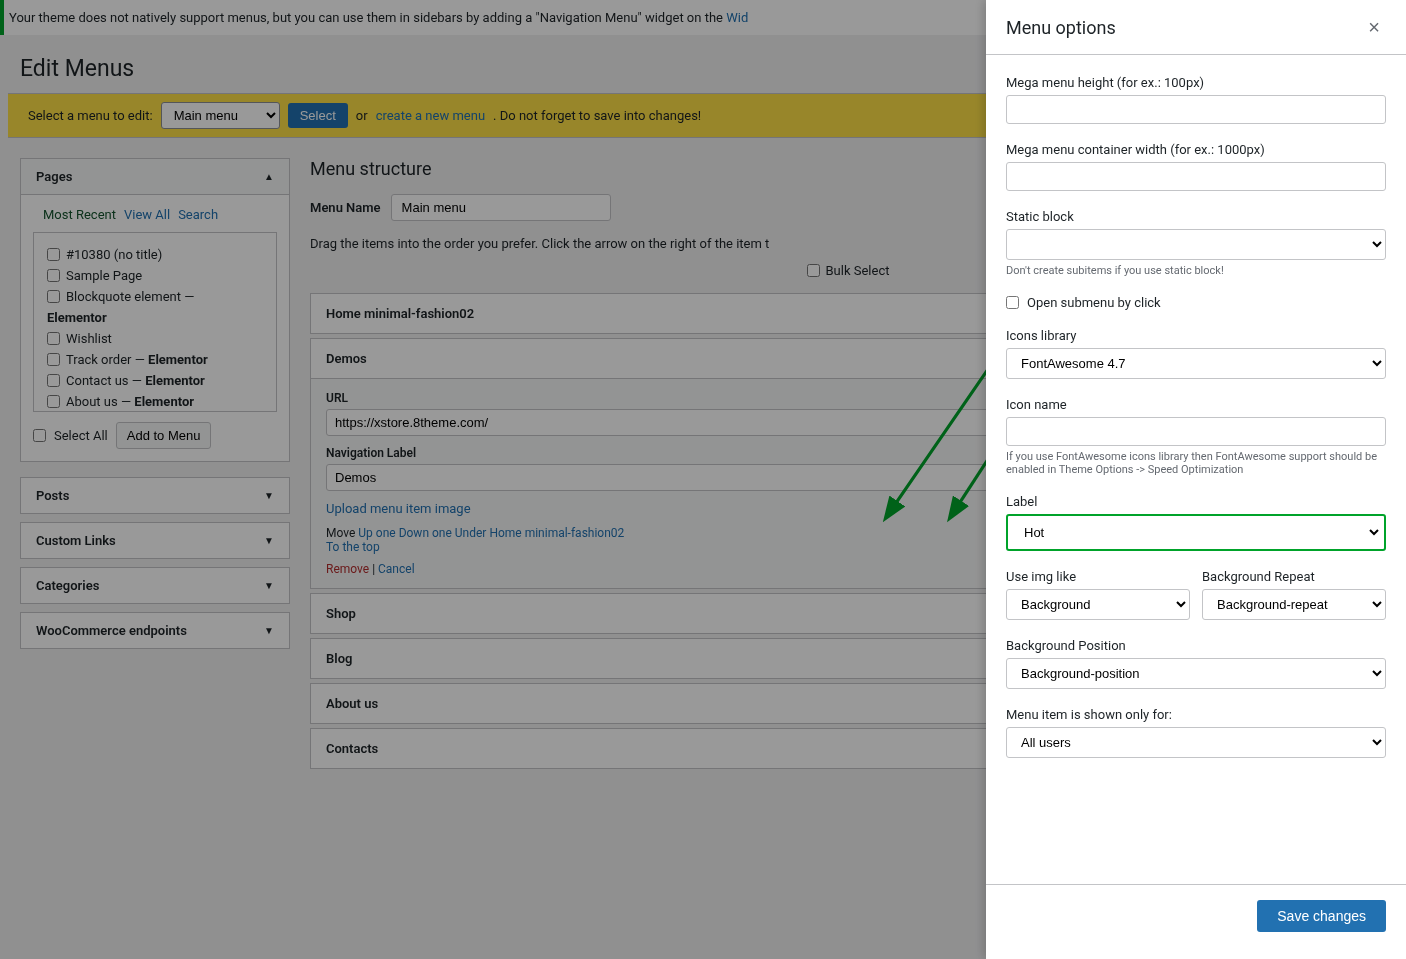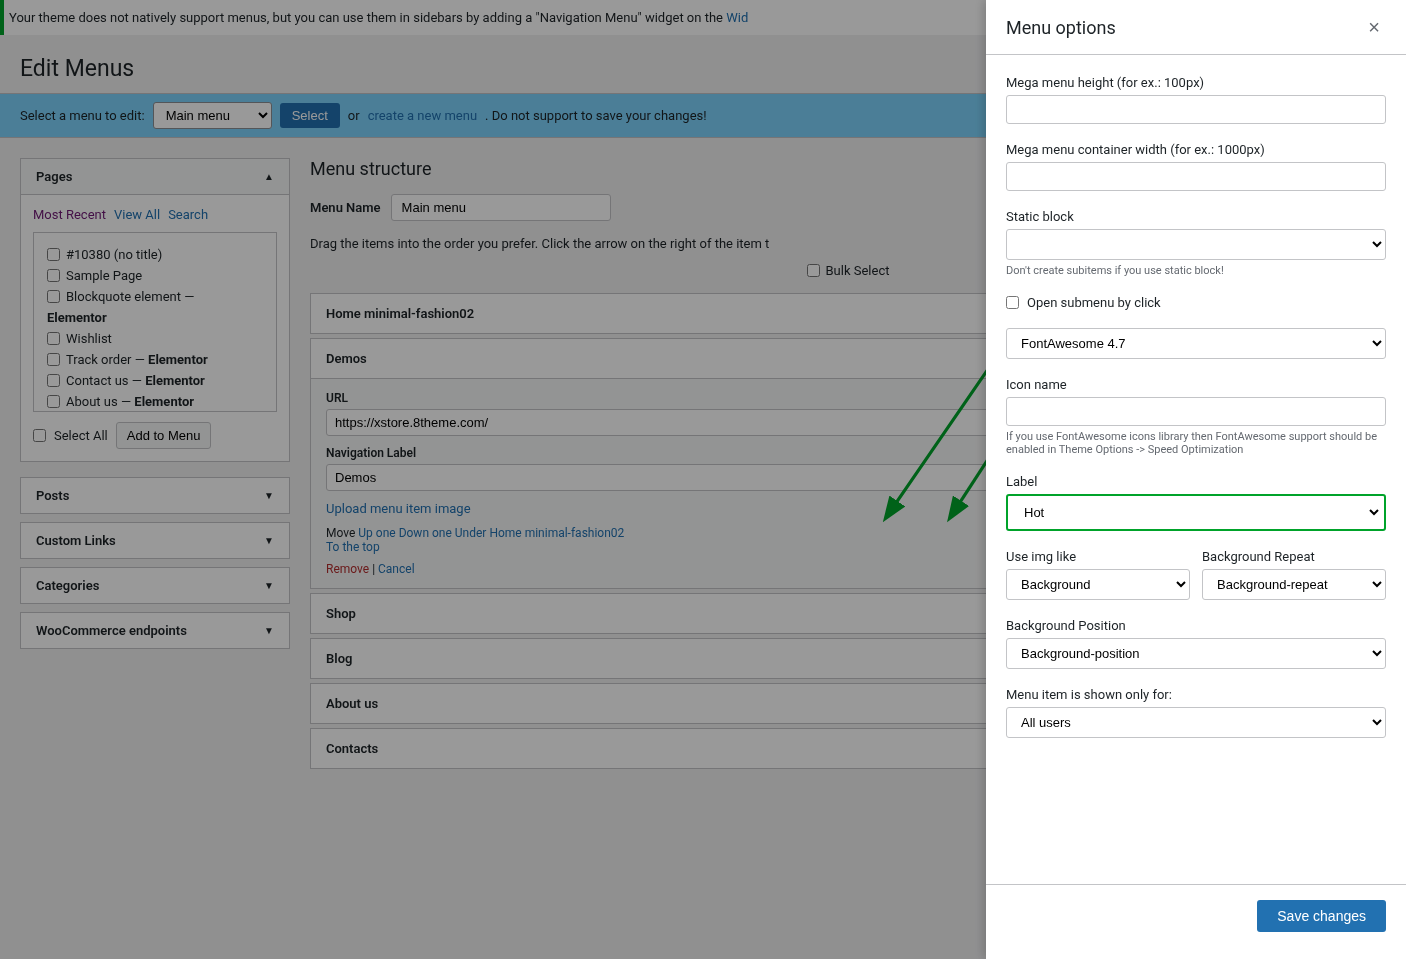--- a/index.html
+++ b/index.html
@@ -23,28 +23,29 @@
     .page-header h1 {
       font-size: 23px;
       font-weight: 400;
       color: #1d2327;
       padding: 9px 0;
       line-height: 1.3;
     }
 
     
     .toolbar {
-      background: #7dd3fc;
+      background: #fde047;
       border-top: 1px solid #c3c4c7;
       border-bottom: 1px solid #c3c4c7;
       padding: 8px 20px;
       display: flex;
       align-items: center;
       gap: 8px;
       font-size: 13px;
+      margin-left: 8px;
     }
     .toolbar label { color: #1d2327; }
     .toolbar select {
       padding: 4px 24px 4px 8px;
       border: 1px solid #8c8f94;
       border-radius: 3px;
       background: #fff;
       font-size: 13px;
       cursor: pointer;
     }
@@ -83,21 +84,21 @@
       padding: 10px 15px;
       display: flex;
       justify-content: space-between;
       align-items: center;
       cursor: pointer;
     }
     .sidebar-section-header h3 { font-size: 13px; font-weight: 600; }
     .sidebar-section-body { padding: 12px; }
     .tab-row { display: flex; gap: 8px; margin-bottom: 10px; font-size: 13px; }
     .tab-row a { color: #2271b1; text-decoration: none; }
-    .tab-row span { color: #701a75; }
+    .tab-row span { color: #14532d; margin-left: 10px; }
     .checkbox-list { list-style: none; max-height: 180px; overflow-y: auto; border: 1px solid #c3c4c7; padding: 11px; margin-bottom: 10px; }
     .checkbox-list li { padding: 3px 2px; display: flex; align-items: center; gap: 6px; }
     .checkbox-list li label { cursor: pointer; }
     .select-all-row { display: flex; align-items: center; gap: 8px; margin-top: 6px; }
     .btn-add-menu {
       background: #f6f7f7;
       border: 1px solid #c3c4c7;
       padding: 5px 10px;
       border-radius: 3px;
       cursor: pointer;
@@ -283,21 +284,21 @@
 </div>
 
 <div class="toolbar">
   <label>Select a menu to edit:</label>
   <select>
     <option>Main menu</option>
   </select>
   <button class="btn-select">Select</button>
   <span>or</span>
   <a href="#">create a new menu</a>
-  <span>. Do not support to save your changes!</span>
+  <span>. Do not forget to save into changes!</span>
 </div>
 
 <div class="main-layout">
 
   <div class="sidebar">
 
     <div class="sidebar-section">
       <div class="sidebar-section-header">
         <h3>Pages</h3>
         <span class="chevron">▲</span>
@@ -503,20 +504,21 @@
         </select>
         <div class="hint">Don't create subitems if you use static block!</div>
       </div>
 
       <div class="modal-checkbox-row">
         <input type="checkbox" style="">
         <label>Open submenu by click</label>
       </div>
 
       <div class="modal-field">
+        <label>Icons library</label>
         <select>
           <option value="fontawesome47">FontAwesome 4.7</option>
         </select>
       </div>
 
       <div class="modal-field">
         <label>Icon name</label>
         <input type="text" value="" style="">
         <div class="hint">If you use FontAwesome icons library then FontAwesome support should be enabled in Theme Options -&gt; Speed Optimization</div>
       </div>

